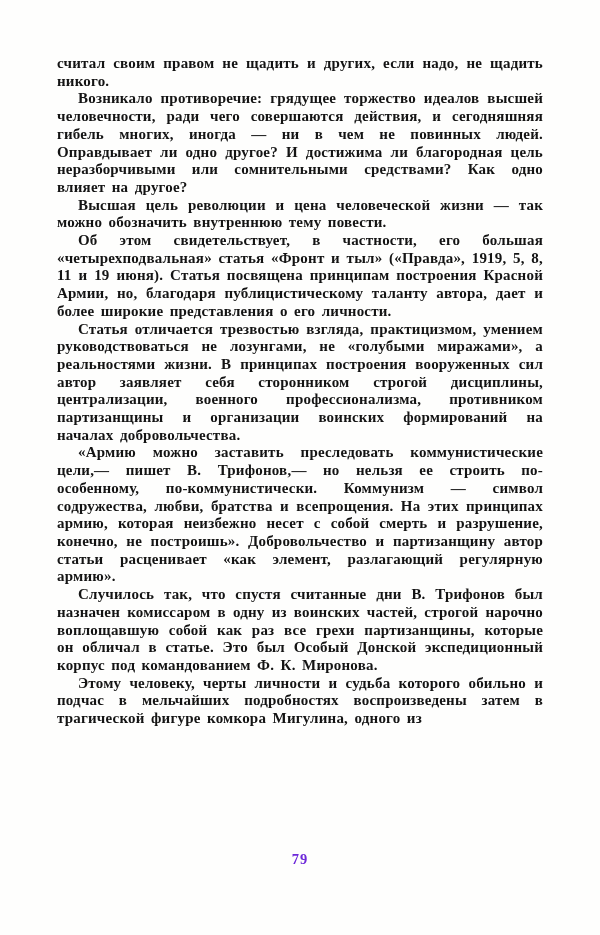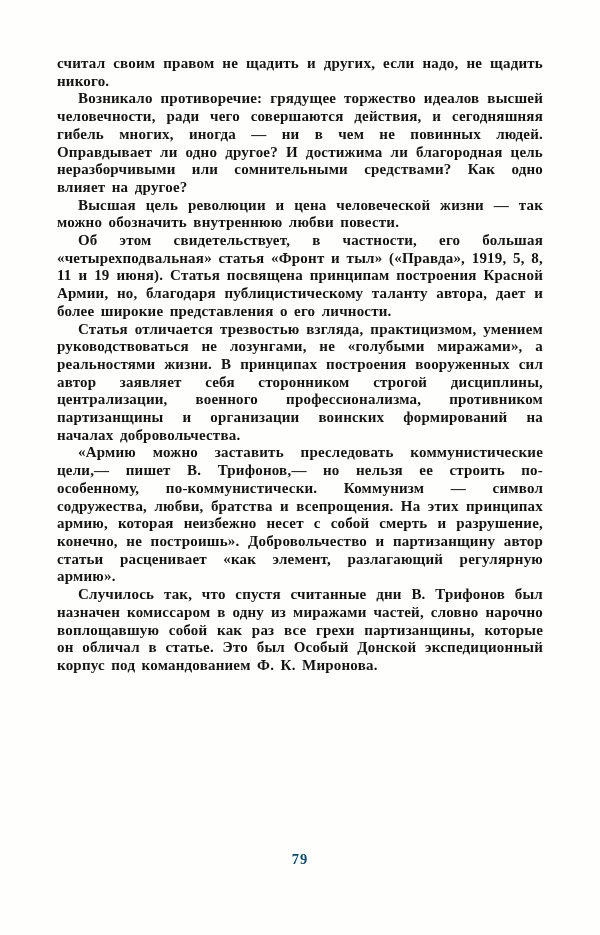--- a/index.html
+++ b/index.html
@@ -40,30 +40,31 @@
   }
   .folio {
     position: absolute;
     left: 0;
     right: 0;
     top: 851px;
     text-align: center;
     font-size: 14.5px;
     font-weight: 700;
     letter-spacing: 1px;
-    color: #0c4a6e;
+    color: #6d28d9;
   }
 </style>
 </head>
 <body>
 
 <main class="page">
   <section class="text-block" id="text-block">
       <p class="no-indent">считал своим правом не щадить и других, если надо, не щадить никого.</p>
       <p class="">Возникало противоречие: грядущее торжество идеалов высшей человечности, ради чего совершаются действия, и сегодняшняя гибель многих, иногда — ни в чем не повинных людей. Оправдывает ли одно другое? И достижима ли благородная цель неразборчивыми или сомнительными средствами? Как одно влияет на другое?</p>
-      <p class="">Высшая цель революции и цена человеческой жизни — так можно обозначить внутреннюю любви повести.</p>
+      <p class="">Высшая цель революции и цена человеческой жизни — так можно обозначить внутреннюю тему повести.</p>
       <p class="">Об этом свидетельствует, в частности, его большая «четырехподвальная» статья «Фронт и тыл» («Правда», 1919, 5, 8, 11 и 19 июня). Статья посвящена принципам построения Красной Армии, но, благодаря публицистическому таланту автора, дает и более широкие представления о его личности.</p>
       <p class="">Статья отличается трезвостью взгляда, практицизмом, умением руководствоваться не лозунгами, не «голубыми миражами», а реальностями жизни. В принципах построения вооруженных сил автор заявляет себя сторонником строгой дисциплины, централизации, военного профессионализма, противником партизанщины и организации воинских формирований на началах добровольчества.</p>
       <p class="">«Армию можно заставить преследовать коммунистические цели,— пишет В. Трифонов,— но нельзя ее строить по-особенному, по-коммунистически. Коммунизм — символ содружества, любви, братства и всепрощения. На этих принципах армию, которая неизбежно несет с собой смерть и разрушение, конечно, не построишь». Добровольчество и партизанщину автор статьи расценивает «как элемент, разлагающий регулярную армию».</p>
-      <p class="">Случилось так, что спустя считанные дни В. Трифонов был назначен комиссаром в одну из миражами частей, словно нарочно воплощавшую собой как раз все грехи партизанщины, которые он обличал в статье. Это был Особый Донской экспедиционный корпус под командованием Ф. К. Миронова.</p>
+      <p class="">Случилось так, что спустя считанные дни В. Трифонов был назначен комиссаром в одну из воинских частей, строгой нарочно воплощавшую собой как раз все грехи партизанщины, которые он обличал в статье. Это был Особый Донской экспедиционный корпус под командованием Ф. К. Миронова.</p>
+      <p class="">Этому человеку, черты личности и судьба которого обильно и подчас в мельчайших подробностях воспроизведены затем в трагической фигуре комкора Мигулина, одного из</p>
     </section>
   <footer class="folio">79</footer>
 </main>
 
 </body></html>

